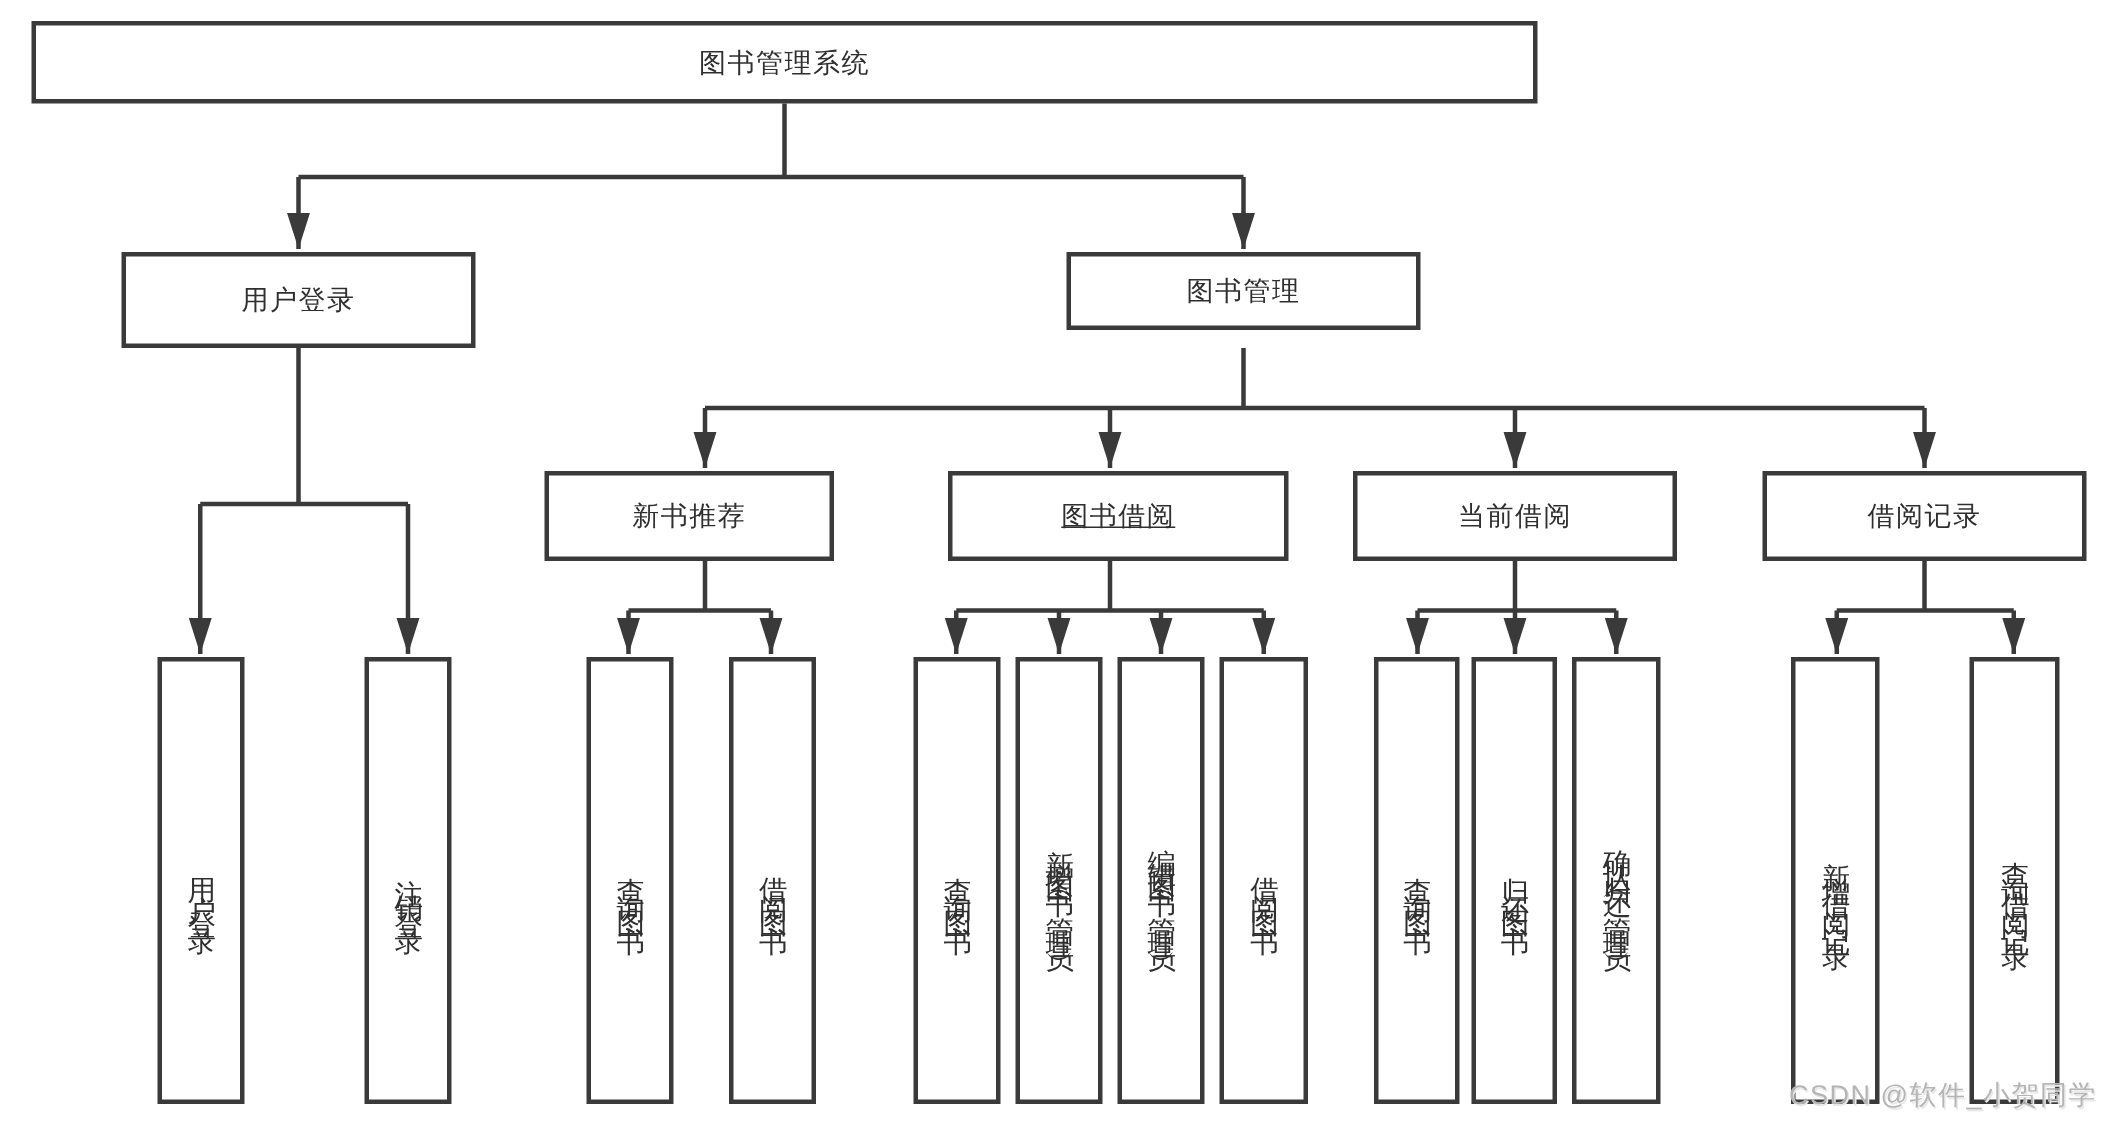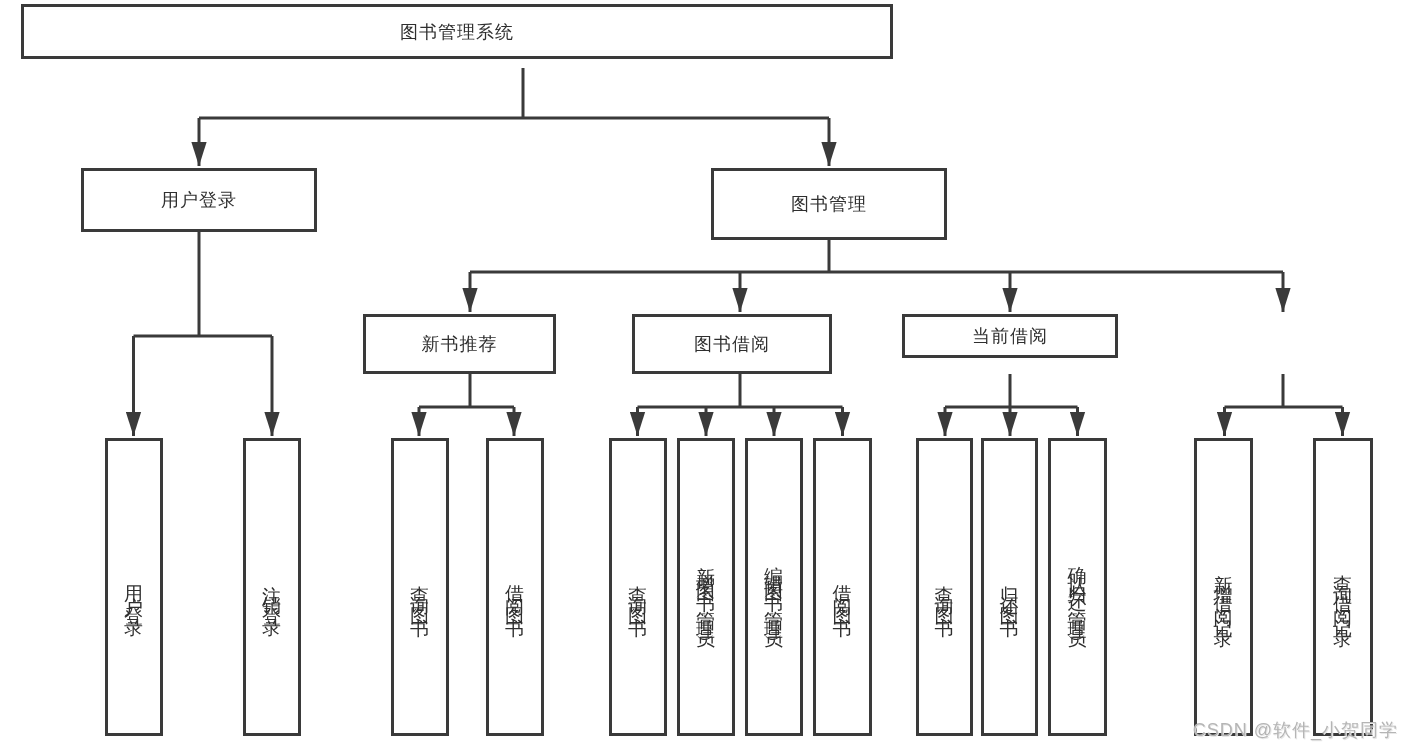--- a/index.html
+++ b/index.html
@@ -85,28 +85,29 @@
     <path d="M706,407 V436" fill="none" stroke="#3a3a3a" stroke-width="3" marker-end="url(#arrow)"></path>
     <path d="M774,407 V436" fill="none" stroke="#3a3a3a" stroke-width="3" marker-end="url(#arrow)"></path>
     <path d="M842.5,407 V436" fill="none" stroke="#3a3a3a" stroke-width="3" marker-end="url(#arrow)"></path>
     <path d="M945,407 V436" fill="none" stroke="#3a3a3a" stroke-width="3" marker-end="url(#arrow)"></path>
     <path d="M1010,407 V436" fill="none" stroke="#3a3a3a" stroke-width="3" marker-end="url(#arrow)"></path>
     <path d="M1077.5,407 V436" fill="none" stroke="#3a3a3a" stroke-width="3" marker-end="url(#arrow)"></path>
     <path d="M1224.5,407 V436" fill="none" stroke="#3a3a3a" stroke-width="3" marker-end="url(#arrow)"></path>
     <path d="M1342.5,407 V436" fill="none" stroke="#3a3a3a" stroke-width="3" marker-end="url(#arrow)"></path>
   </svg>
 
-  <div class="box root-label" style="left:21px; top:4px; width:872px; height:55px;">图书管理系统</div>
+  <div class="box root-label" style="left:21px; top:14px; width:1004px; height:55px;">图书管理系统</div>
 
   <div class="box h-label" style="left:81px; top:168px; width:236px; height:64px;">用户登录</div>
-  <div class="box h-label" style="left:711px; top:168px; width:236px; height:72px;">图书管理</div>
+  <div class="box h-label" style="left:711px; top:168px; width:236px; height:52px;">图书管理</div>
 
   <div class="box h-label" style="left:363px; top:314px; width:193px; height:60px;">新书推荐</div>
-  <div class="box h-label" style="left:632px; top:314px; width:200px; height:60px;">图书借阅</div>
-  <div class="box h-label" style="left:902px; top:314px; width:216px; height:44px;">当前借阅</div>
+  <div class="box h-label" style="left:632px; top:314px; width:227px; height:60px;text-decoration:underline;">图书借阅</div>
+  <div class="box h-label" style="left:902px; top:314px; width:216px; height:60px;">当前借阅</div>
+  <div class="box h-label" style="left:1175px; top:314px; width:216px; height:60px;">借阅记录</div>
 
   <div class="box vert" style="left:105px; top:438px; width:58px; height:298px;">用户登录</div>
   <div class="box vert" style="left:243px; top:438px; width:58px; height:298px;">注销登录</div>
 
   <div class="box vert" style="left:391px; top:438px; width:58px; height:298px;">查询图书</div>
   <div class="box vert" style="left:486px; top:438px; width:58px; height:298px;">借阅图书</div>
 
   <div class="box vert" style="left:609px; top:438px; width:58px; height:298px;">查询图书</div>
   <div class="box vert vert-tight" style="left:677px; top:438px; width:58px; height:298px;">新增图书（管理员）</div>
   <div class="box vert vert-tight" style="left:745px; top:438px; width:58px; height:298px;">编辑图书（管理员）</div>

